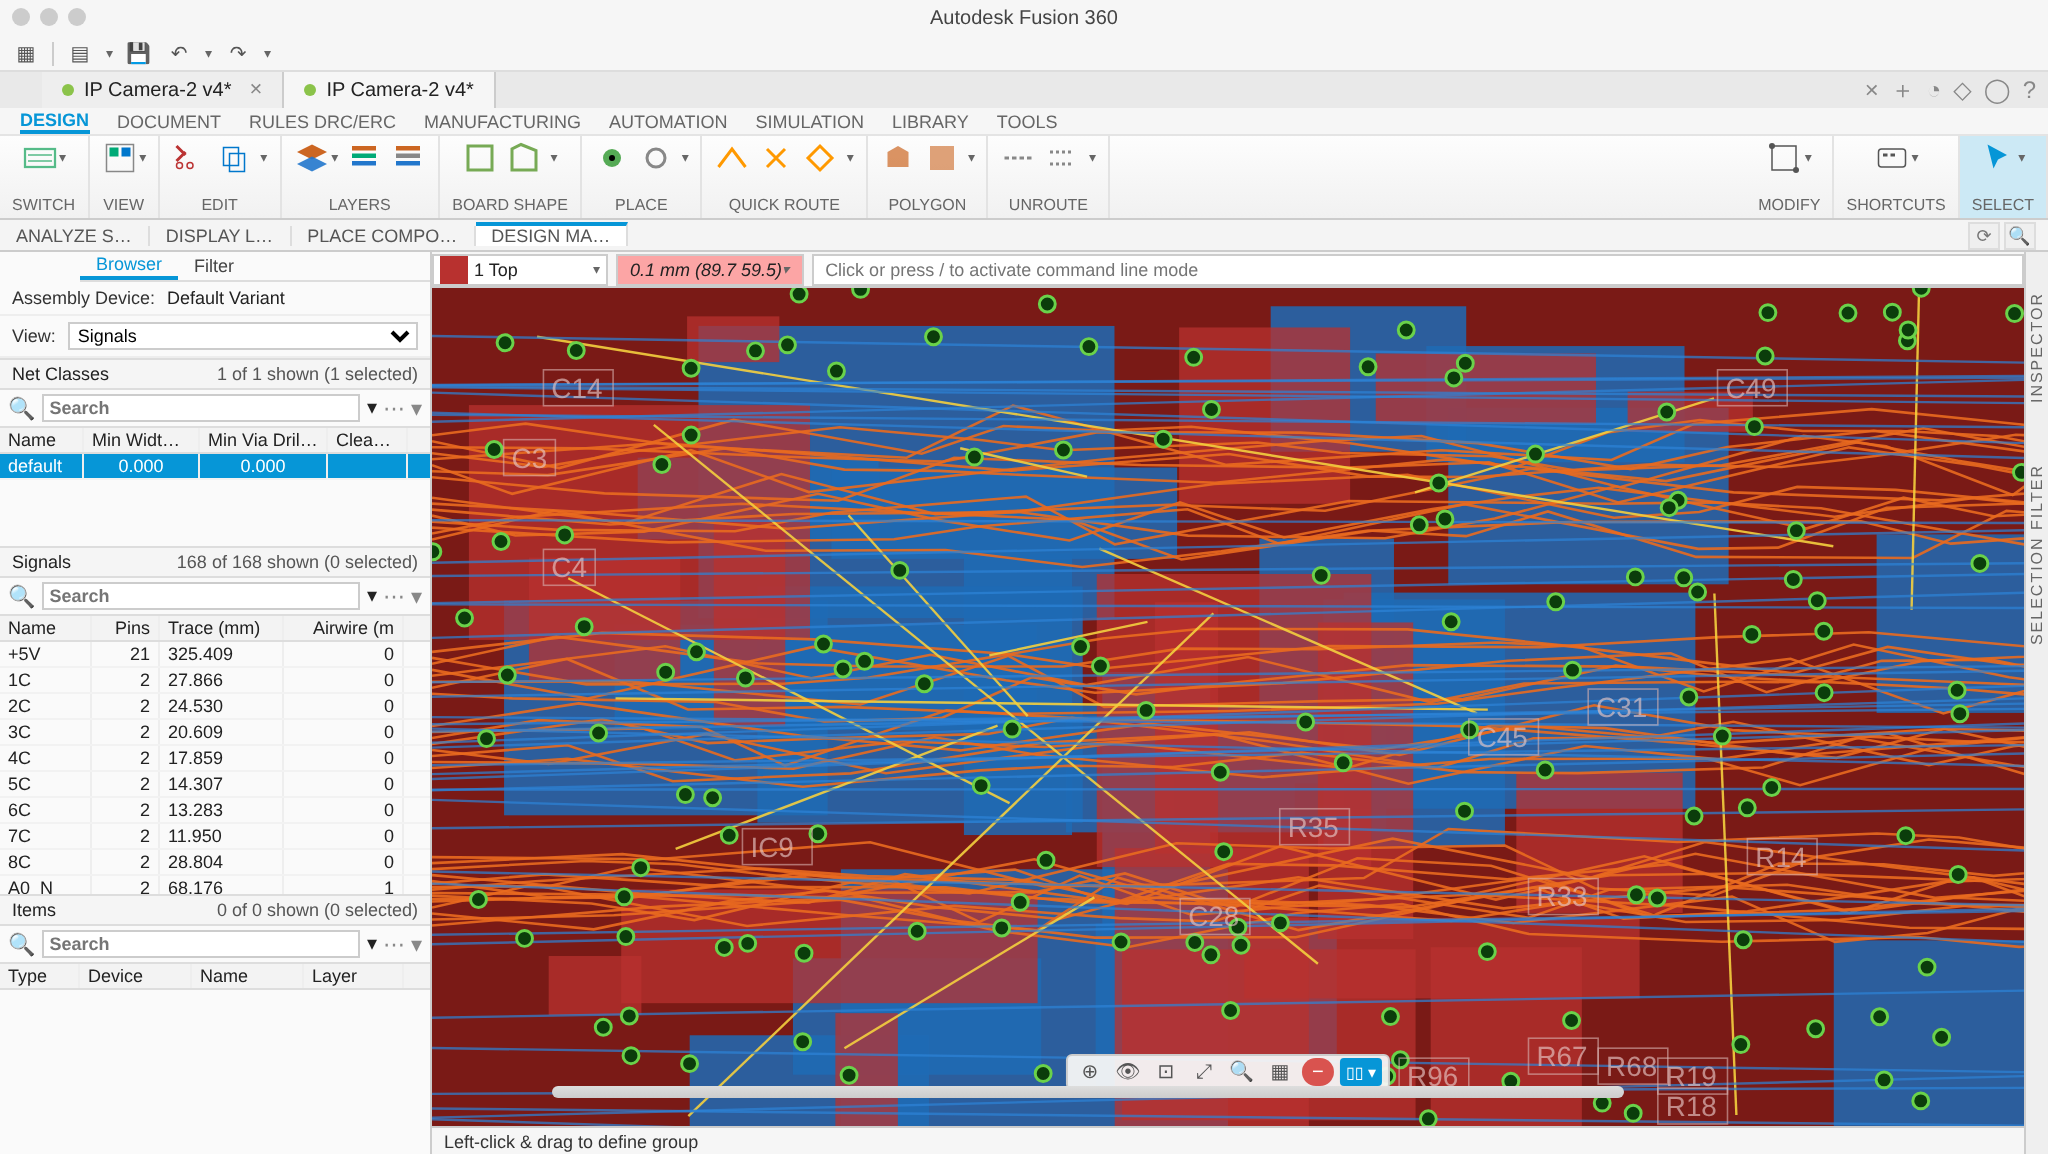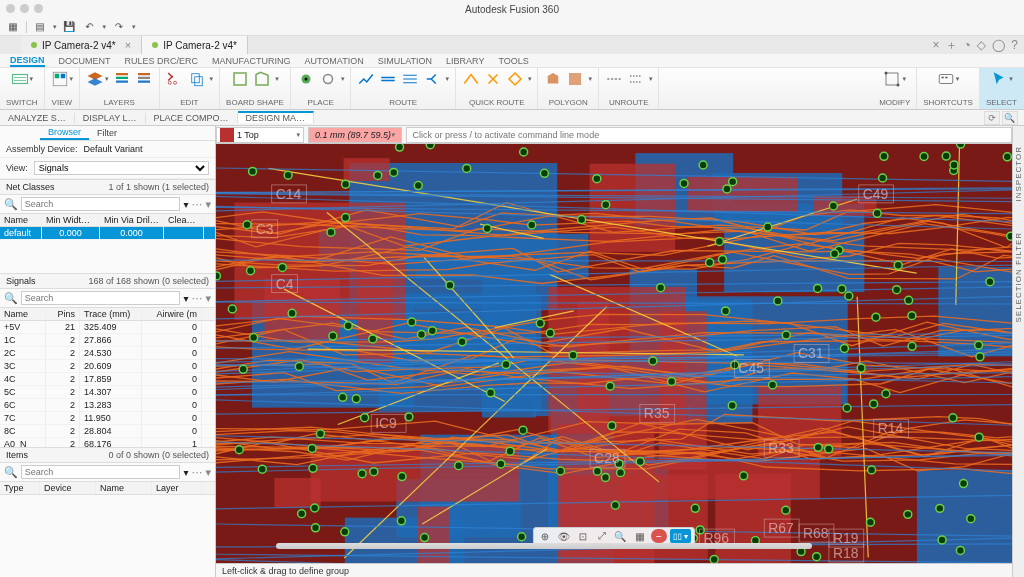--- a/index.html
+++ b/index.html
@@ -57,21 +57,21 @@
   .lp-tabs{height:15px;display:flex;border-bottom:1px solid #ddd;font-size:9px;margin-left:40px;}
   .lp-tab{padding:0 8px;display:flex;align-items:center;cursor:pointer;color:#444;}
   .lp-tab.active{color:#0696D7;border-bottom:2px solid #0696D7;}
   .lp-row{padding:3px 6px;font-size:9px;display:flex;align-items:center;gap:6px;border-bottom:1px solid #eee;}
   .lp-row label{color:#333;}
   .lp-select{flex:1;height:14px;border:1px solid #ccc;font-size:9px;background:#fff;}
   .panel-head{display:flex;justify-content:space-between;align-items:center;padding:2px 6px;font-size:9px;border-bottom:1px solid #ddd;border-top:1px solid #ddd;background:#f5f5f5;}
   .panel-head .count{color:#555;}
   .search-row{display:flex;align-items:center;gap:3px;padding:2px 4px;}
   .search-row .sicon{font-size:11px;color:#888;}
-  .search-row input{flex:1;height:14px;border:1px solid #ccc;font-size:9px;padding:0 3px;}
+  .search-row input{flex:1;height:14px;border:1px solid #ccc;font-size:9px;padding:0 3px;font-weight:bold;}
   .search-row .more{color:#888;cursor:pointer;font-size:11px;}
   .tbl{font-size:9px;border-top:1px solid #ddd;}
   .tbl .thead,.tbl .trow{display:flex;}
   .tbl .thead{background:#f3f3f3;border-bottom:1px solid #ddd;}
   .tbl .th,.tbl .td{padding:1px 4px;border-right:1px solid #eee;overflow:hidden;white-space:nowrap;text-overflow:ellipsis;}
   .tbl .trow{border-bottom:1px solid #f2f2f2;}
   .tbl .trow.sel{background:#0696D7;color:#fff;}
   .tbl-body{overflow:hidden;}
 
   
@@ -198,20 +198,39 @@
           </svg>
           <span class="caret">▾</span>
         </div>
       </div>
     <div class="lbl">VIEW</div>
   </div>
   <div class="group">
     <div class="icons">
       <div class="btn">
           <svg viewBox="0 0 24 24">
+            <path d="M3 4l6 6M3 14l6-6" stroke="#b33" stroke-width="2"></path>
+            <circle cx="5" cy="17" r="2" fill="none" stroke="#b33"></circle>
+            <circle cx="12" cy="17" r="2" fill="none" stroke="#b33"></circle>
+          </svg>
+        </div>
+      <div class="btn">
+          <svg viewBox="0 0 24 24">
+            <rect x="5" y="5" width="10" height="12" fill="none" stroke="#07c"></rect>
+            <rect x="9" y="9" width="10" height="12" fill="none" stroke="#07c"></rect>
+          </svg>
+        </div>
+      <span class="caret">▾</span>
+    </div>
+    <div class="lbl">EDIT</div>
+  </div>
+  <div class="group">
+    <div class="icons">
+      <div class="btn">
+          <svg viewBox="0 0 24 24">
             <path d="M12 3l10 5-10 5-10-5z" fill="#c62"></path>
             <path d="M12 11l10 5-10 5-10-5z" fill="#27c" opacity="0.9"></path>
           </svg>
           <span class="caret">▾</span>
         </div>
       <div class="btn">
           <svg viewBox="0 0 24 24">
             <rect x="4" y="4" width="16" height="3" fill="#c62"></rect>
             <rect x="4" y="9" width="16" height="3" fill="#0a7"></rect>
             <rect x="4" y="14" width="16" height="3" fill="#27c"></rect>
@@ -224,39 +243,20 @@
             <rect x="4" y="14" width="16" height="3" fill="#27c"></rect>
           </svg>
         </div>
     </div>
     <div class="lbl">LAYERS</div>
   </div>
   <div class="group">
     <div class="icons">
       <div class="btn">
           <svg viewBox="0 0 24 24">
-            <path d="M3 4l6 6M3 14l6-6" stroke="#b33" stroke-width="2"></path>
-            <circle cx="5" cy="17" r="2" fill="none" stroke="#b33"></circle>
-            <circle cx="12" cy="17" r="2" fill="none" stroke="#b33"></circle>
-          </svg>
-        </div>
-      <div class="btn">
-          <svg viewBox="0 0 24 24">
-            <rect x="5" y="5" width="10" height="12" fill="none" stroke="#07c"></rect>
-            <rect x="9" y="9" width="10" height="12" fill="none" stroke="#07c"></rect>
-          </svg>
-        </div>
-      <span class="caret">▾</span>
-    </div>
-    <div class="lbl">EDIT</div>
-  </div>
-  <div class="group">
-    <div class="icons">
-      <div class="btn">
-          <svg viewBox="0 0 24 24">
             <rect x="4" y="4" width="16" height="16" fill="none" stroke="#7a5" stroke-width="2"></rect>
           </svg>
         </div>
       <div class="btn">
           <svg viewBox="0 0 24 24">
             <path d="M4 20V6l6-3 10 4v13z" fill="none" stroke="#7a5" stroke-width="2"></path>
           </svg>
         </div>
       <span class="caret">▾</span>
     </div>
@@ -271,46 +271,20 @@
           </svg>
         </div>
       <div class="btn">
           <svg viewBox="0 0 24 24">
             <circle cx="12" cy="12" r="6" fill="none" stroke="#888" stroke-width="2"></circle>
           </svg>
         </div>
       <span class="caret">▾</span>
     </div>
     <div class="lbl">PLACE</div>
-  </div>
-  <div class="group">
-    <div class="icons">
-      <div class="btn">
-          <svg viewBox="0 0 24 24">
-            <path d="M3 18l6-6 4 4 8-10" stroke="#07c" stroke-width="2" fill="none"></path>
-          </svg>
-        </div>
-      <div class="btn">
-          <svg viewBox="0 0 24 24">
-            <path d="M3 10h18M3 14h18" stroke="#07c" stroke-width="2"></path>
-          </svg>
-        </div>
-      <div class="btn">
-          <svg viewBox="0 0 24 24">
-            <path d="M3 7h18M3 12h18M3 17h18" stroke="#07c" stroke-width="1.5"></path>
-          </svg>
-        </div>
-      <div class="btn">
-          <svg viewBox="0 0 24 24">
-            <path d="M5 12h6m0 0l6-6m-6 6l6 6" stroke="#07c" stroke-width="2" fill="none"></path>
-          </svg>
-        </div>
-      <span class="caret">▾</span>
-    </div>
-    <div class="lbl">ROUTE</div>
   </div>
   <div class="group">
     <div class="icons">
       <div class="btn">
           <svg viewBox="0 0 24 24">
             <path d="M3 18L12 6l9 12" stroke="#f90" stroke-width="2" fill="none"></path>
           </svg>
         </div>
       <div class="btn">
           <svg viewBox="0 0 24 24">

